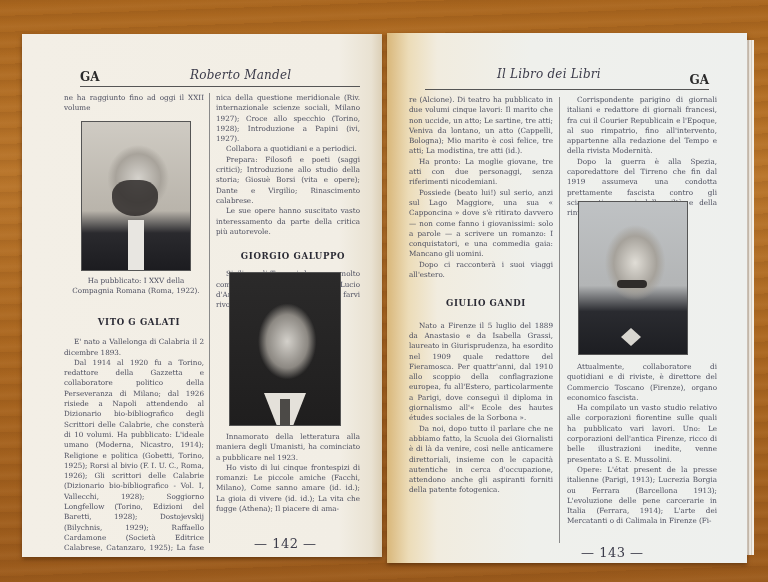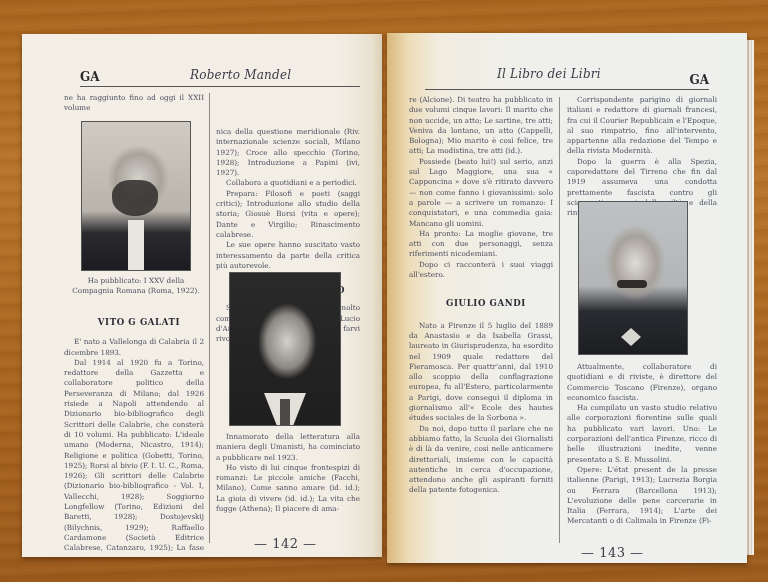--- a/index.html
+++ b/index.html
@@ -52,21 +52,21 @@
   </div>
   <div class="col" style="left:42px;top:283px;width:140px;">
     <p class="name">VITO G GALATI</p>
     <div style="height:10px;"></div>
     <p>E' nato a Vallelonga di Calabria il 2 dicembre 1893.</p>
     <p>Dal 1914 al 1920 fu a Torino, redattore della Gazzetta e collaboratore politico della Perseveranza di Milano; dal 1926 risiede a Napoli attendendo al Dizionario bio-bibliografico degli Scrittori delle Calabrie, che consterà di 10 volumi. Ha pubblicato: L'ideale umano (Moderna, Nicastro, 1914); Religione e politica (Gobetti, Torino, 1925); Rorsi al bivio (F. I. U. C., Roma, 1926); Gli scrittori delle Calabrie (Dizionario bio-bibliografico - Vol. I, Vallecchi, 1928); Soggiorno Longfellow (Torino, Edizioni del Baretti, 1928); Dostojevskij (Bilychnis, 1929); Raffaello Cardamone (Società Editrice Calabrese, Catanzaro, 1925); La fase orga-</p>
   </div>
 
   <div class="col-rule" style="left:187px;top:59px;height:450px;"></div>
 
-  <div class="col" style="left:194px;top:59px;width:144px;margin-top:34px;">
+  <div class="col" style="left:194px;top:59px;width:144px;">
     <p class="noind">nica della questione meridionale (Riv. internazionale scienze sociali, Milano 1927); Croce allo specchio (Torino, 1928); Introduzione a Papini (ivi, 1927).</p>
     <p>Collabora a quotidiani e a periodici.</p>
     <p>Prepara: Filosofi e poeti (saggi critici); Introduzione allo studio della storia; Giosuè Borsi (vita e opere); Dante e Virgilio; Rinascimento calabrese.</p>
     <p>Le sue opere hanno suscitato vasto interessamento da parte della critica più autorevole.</p>
     <div style="height:14px;"></div>
     <p class="name">GIORGIO GALUPPO</p>
     <div style="height:8px;"></div>
     <p>Siciliano di Trapani, ha corso molto comodamente l'universo alla Lucio d'Ambra: in sleeping-car, senza farvi rivoluzioni, s'intende.</p>
   </div>
   <div class="photo" style="left:207px;top:238px;width:110px;height:152px;background:radial-gradient(ellipse 34% 32% at 52% 45%,#d3d0ca 0%,#8c8882 55%,transparent 78%),linear-gradient(180deg,#2b2a2a 0%,#1f1e1e 100%);">
@@ -85,22 +85,22 @@
 
 <div class="page page-right">
   <div class="hdr">
     <span class="runner" style="left:94px;">Il Libro dei Libri</span>
     <span class="ga" style="right:38px;top:6px;">GA</span>
     <div class="rule" style="left:22px;right:38px;top:22px;"></div>
   </div>
 
   <div class="col" style="left:22px;top:62px;width:144px;">
     <p class="noind">re (Alcione). Di teatro ha pubblicato in due volumi cinque lavori: Il marito che non uccide, un atto; Le sartine, tre atti; Veniva da lontano, un atto (Cappelli, Bologna); Mio marito è così felice, tre atti; La modistina, tre atti (id.).</p>
+    <p>Ha pronto: La moglie giovane, tre atti con due personaggi, senza riferimenti nicodemiani.</p>
     <p>Possiede (beato lui!) sul serio, anzi sul Lago Maggiore, una sua « Capponcina » dove s'è ritirato davvero — non come fanno i giovanissimi: solo a parole — a scrivere un romanzo: I conquistatori, e una commedia gaia: Mancano gli uomini.</p>
-    <p>Ha pronto: La moglie giovane, tre atti con due personaggi, senza riferimenti nicodemiani.</p>
     <p>Dopo ci racconterà i suoi viaggi all'estero.</p>
     <div style="height:18px;"></div>
     <p class="name">GIULIO GANDI</p>
     <div style="height:12px;"></div>
     <p>Nato a Firenze il 5 luglio del 1889 da Anastasio e da Isabella Grassi, laureato in Giurisprudenza, ha esordito nel 1909 quale redattore del Fieramosca. Per quattr'anni, dal 1910 allo scoppio della conflagrazione europea, fu all'Estero, particolarmente a Parigi, dove conseguì il diploma in giornalismo all'« Ecole des hautes études sociales de la Sorbona ».</p>
     <p>Da noi, dopo tutto il parlare che ne abbiamo fatto, la Scuola dei Giornalisti è di là da venire, così nelle anticamere direttoriali, insieme con le capacità autentiche in cerca d'occupazione, attendono anche gli aspiranti forniti della patente fotogenica.</p>
   </div>
 
   <div class="col-rule" style="left:172px;top:64px;height:446px;"></div>
 

